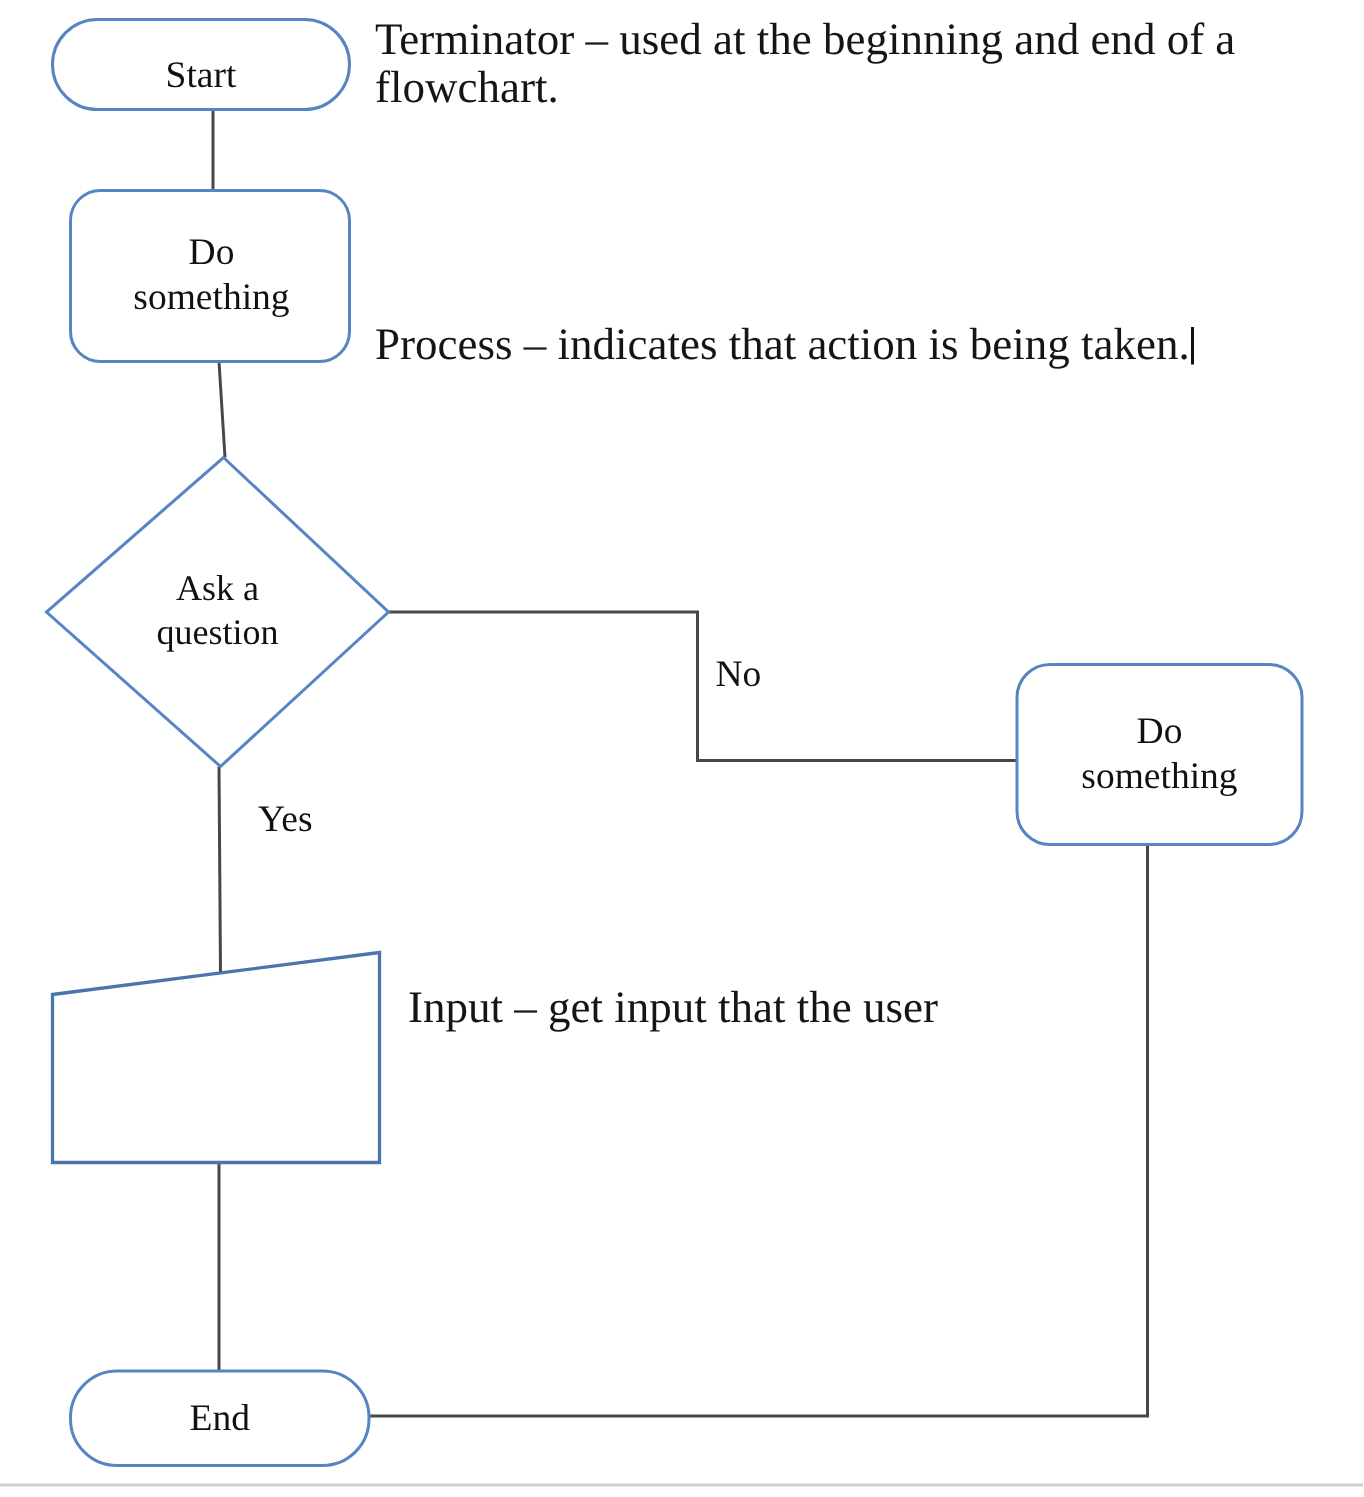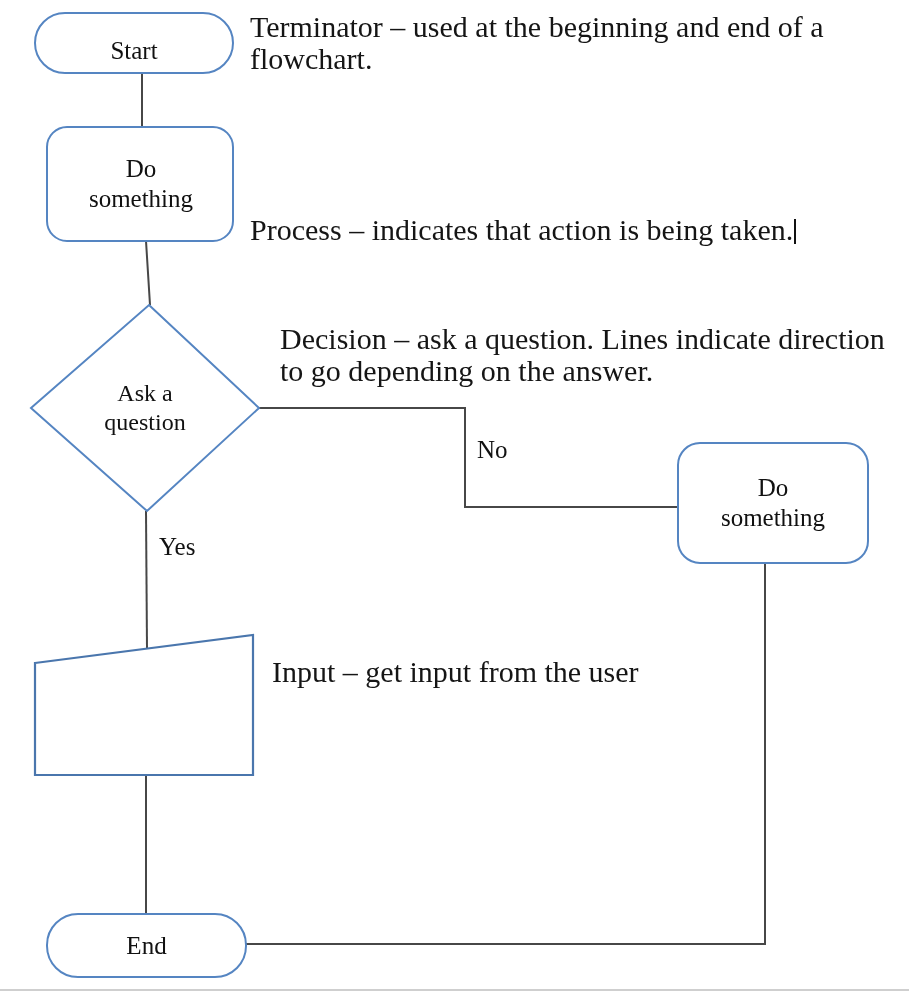--- a/index.html
+++ b/index.html
@@ -101,26 +101,25 @@
   <div class="shape-label" style="left:35px; top:13px; width:198px; height:76px;">Start</div>
 
   <div class="shape-label" style="left:76px; top:127px; width:130px; height:114px;">Do something</div>
 
   <div class="shape-label small" style="left:95px; top:376px; width:100px; height:64px;">Ask a question</div>
 
   <div class="shape-label" style="left:708px; top:443px; width:130px; height:120px;">Do something</div>
 
   <div class="shape-label" style="left:47px; top:914px; width:199px; height:63px;">End</div>
 
-  <div class="edge-label" style="left:159px; top:533px;">Yes</div>
+  <div class="edge-label" style="left:172px; top:533px;">Yes</div>
 
   <div class="edge-label" style="left:477px; top:436px;">No</div>
 
   <div class="desc" style="left:250px; top:11px; width:600px;">Terminator – used at the beginning and end of a flowchart.</div>
 
   <div class="desc" style="left:250px; top:170px; width:610px;margin-top:44px;"><span>Process – indicates that action is being taken.</span><span class="caret"></span></div>
 
-  <div class="desc" style="left:280px; top:323px; width:605px;">Decision – ask a question. Lines indicate direction to go depending on the answer.</div>
 
-  <div class="desc" style="left:272px; top:656px; width:500px;">Input – get input from the user</div>
+  <div class="desc" style="left:272px; top:656px; width:500px;">Input – get input that the user</div>
 
   <div class="bottom-line"></div>
 </div>
 
 </body></html>

